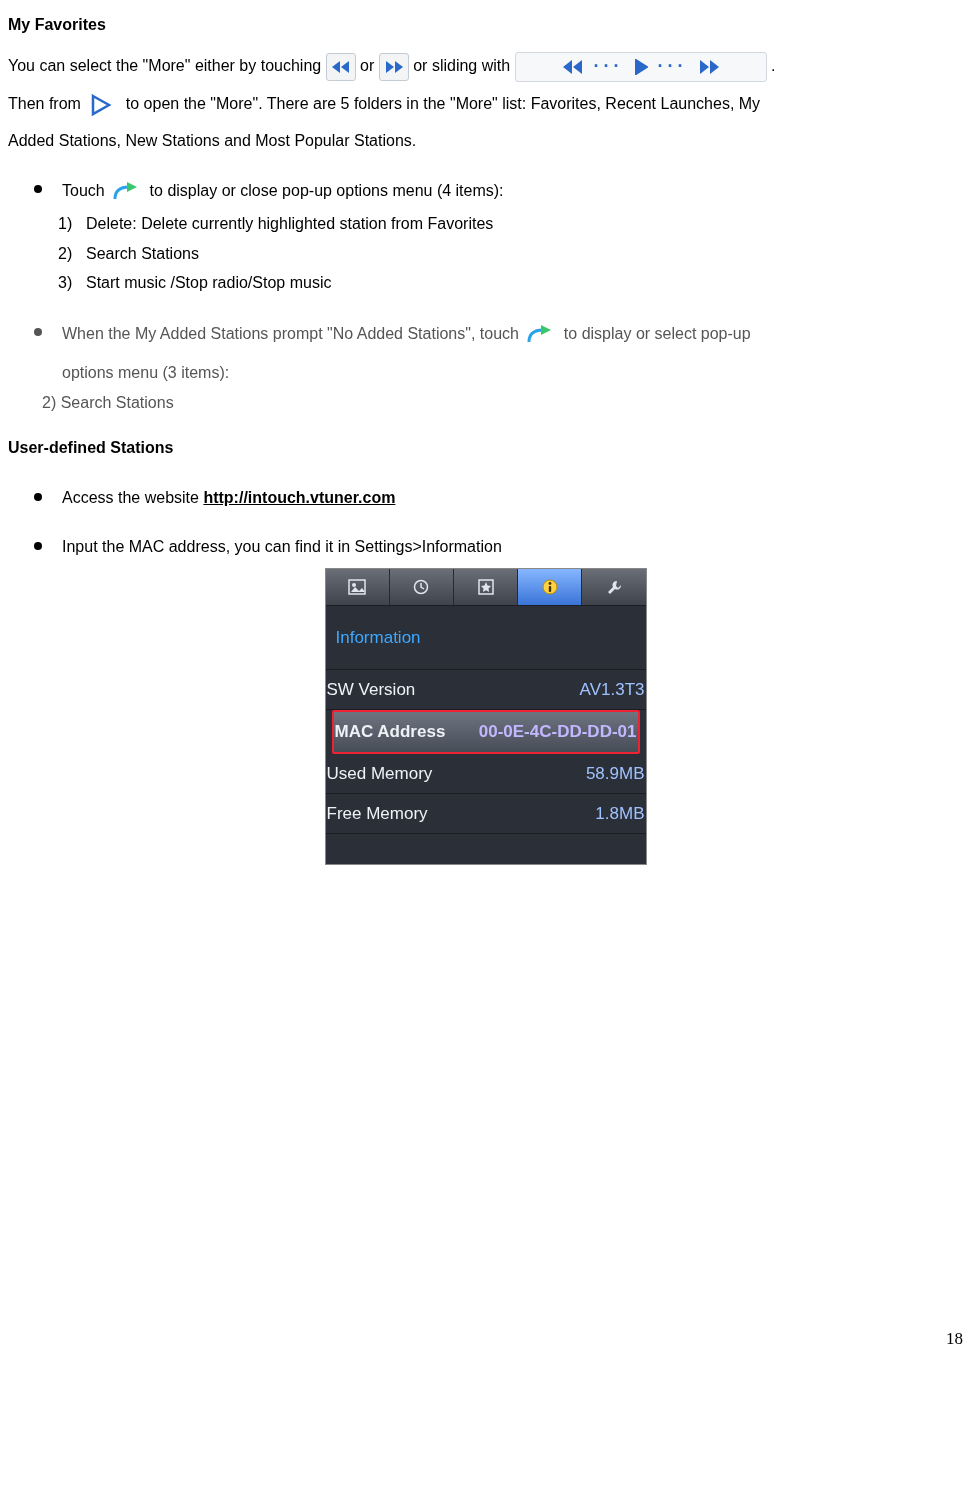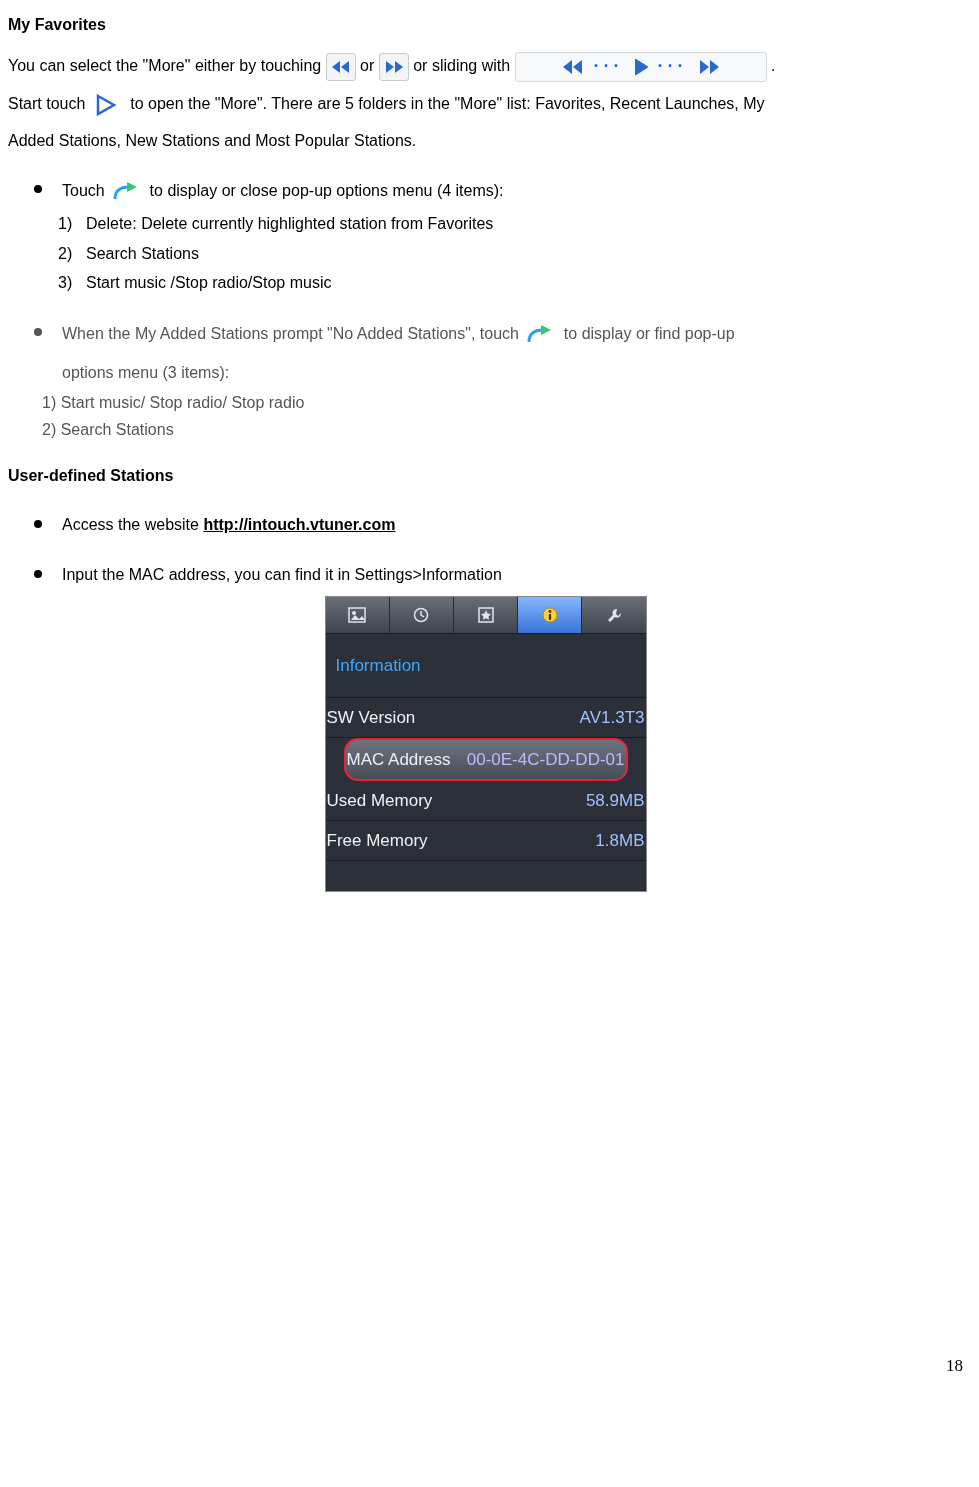--- a/index.html
+++ b/index.html
@@ -86,23 +86,24 @@
   .tabbar .tab:last-child { border-right:none; }
   .tab.active { background: linear-gradient(#86b6ff,#3a74d8); }
   .info-row {
     display:flex; justify-content:space-between; align-items:center;
     padding: 6px 1px; border-bottom:1px solid #1a1c22;
   }
   .info-label { color:#eef1f6; }
   .info-value { color:#9fc2ff; }
   .info-header { color:#3ea8ff; padding:18px 10px; border-bottom:1px solid #1a1c22;}
   .mac-row {
-    border: 2px solid #e23; border-radius:14px;
-    margin: 0 18px;
+    border: 2px solid #e23; border-radius:2px;
+    margin: 0 6px;
     background: linear-gradient(#6d7480,#474d57);
+    font-weight: bold;
   }
   .mac-row .info-value { color:#c3b7ff; }
   .screenshot-bottom { height:30px; background:#2b2f38; }
   .page-num {
     text-align: right;
     font-family: "Times New Roman", serif;
     font-size: 17px;
     margin-top: 460px;
   }
   .svg-blue { fill:#2a69c9; }
@@ -142,21 +143,21 @@
     <span class="dots">···</span>
     <svg width="22" height="16" viewBox="0 0 22 16">
         <path class="svg-blue" d="M2 1 L11 8 L2 15 Z"></path>
         <path class="svg-blue" d="M12 1 L21 8 L12 15 Z"></path>
       </svg>
   </span>
   <span>.</span>
 </div>
 
 <div class="para">
-  <span>Start touch </span>
+  <span>Then from </span>
   <span class="icon-play-arrow">
     <svg width="28" height="24" viewBox="0 0 28 24">
         <path d="M4 3 L20 12 L4 21 Z" fill="none" stroke="#2a69c9" stroke-width="2.5"></path>
       </svg>
   </span>
   <span> to open the "More". There are 5 folders in the "More" list: Favorites, Recent Launches, My</span>
 </div>
 <div class="para" style="margin-top:0">Added Stations, New Stations and Most Popular Stations.</div>
 
 <div class="bullet-line">
@@ -182,26 +183,25 @@
 <div class="bullet-line fade">
   <div class="bullet-dot" style="background:#555"></div>
   <div class="bullet-body">
     <span>When the My Added Stations prompt "No Added Stations", touch </span>
     <span class="icon-play-arrow">
       <svg width="32" height="26" viewBox="0 0 32 26">
         <path d="M4 20 Q4 8 18 8" fill="none" stroke="#2aa3e8" stroke-width="3"></path>
         <path d="M16 3 L26 8 L16 13 Z" class="svg-green"></path>
       </svg>
     </span>
-    <span> to display or find pop-up</span>
+    <span> to display or select pop-up</span>
     <div style="margin-top:10px">options menu (3 items):</div>
   </div>
 </div>
 <div class="sub-list fade">
-  <div class="row">1) Start music/ Stop radio/ Stop radio</div>
   <div class="row">2) Search Stations</div>
 </div>
 
 <div class="heading" style="margin-top:20px">User-defined Stations</div>
 
 <div class="bullet-line">
   <div class="bullet-dot"></div>
   <div class="bullet-body">
     <span>Access the website </span><span class="link">http://intouch.vtuner.com</span>
   </div>

